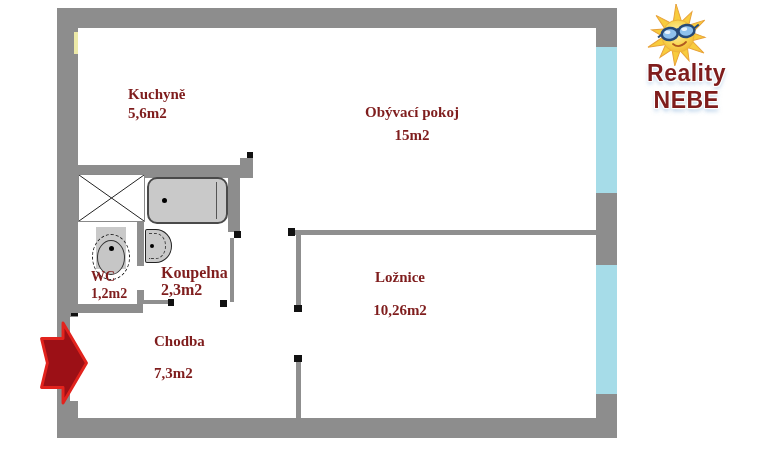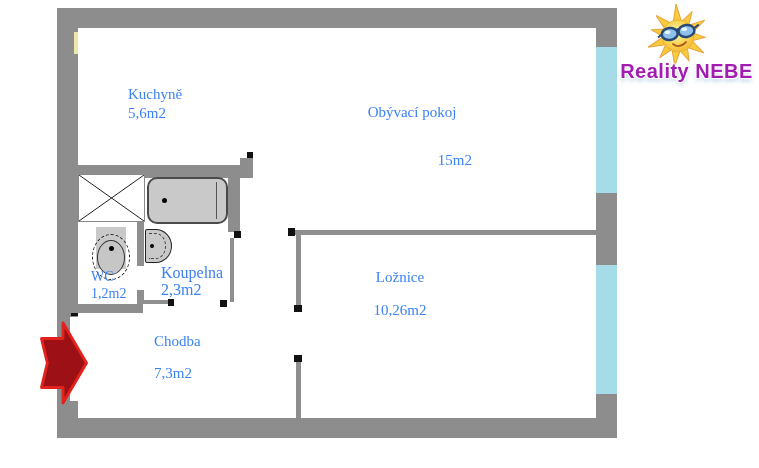--- a/index.html
+++ b/index.html
@@ -2,40 +2,40 @@
 <html><head>
 <meta charset="utf-8">
 <style>
   html,body{margin:0;padding:0;background:#ffffff;}
   #stage{position:relative;width:759px;height:468px;background:#ffffff;overflow:hidden;
          font-family:"Liberation Serif","DejaVu Serif",serif;}
   .wall{position:absolute;background:#8d8d8d;}
   .thinwall{position:absolute;background:#8f8f8f;}
   .window{position:absolute;background:#a6dce8;}
   .jamb{position:absolute;background:#111;}
-  .room-label{position:absolute;color:#3b82f6;font-weight:normal;font-size:15px;line-height:19px;white-space:nowrap;}
+  .room-label{position:absolute;color:#7f1d1d;font-weight:bold;font-size:15px;line-height:19px;white-space:nowrap;}
   .room-label .area{display:block;}
   .center{text-align:center;}
   .fixture{position:absolute;box-sizing:border-box;}
   #xsquare{border:1px solid #8a8a8a;background:#fff;}
   #bathtub{background:#c9c9c9;border:2px solid #4a4a4a;border-radius:10px;}
   #bathtub .tubline{position:absolute;right:9px;top:3px;bottom:3px;width:1.5px;background:#555;}
   .dot{position:absolute;width:5px;height:5px;background:#000;border-radius:50%;}
   #cistern{background:#c9c9c9;}
   #toilet-outer{border:1.5px dashed #222;border-radius:50%;}
   #toilet-inner{background:#c6c6c6;border:1px solid #333;border-radius:50%;}
   #sink{background:#c9c9c9;border:1.5px solid #222;border-radius:2px 60% 60% 2px / 2px 50% 50% 2px;}
   #sink .sink-arc{position:absolute;left:3px;top:3px;right:5px;bottom:3px;border:1px dashed #444;
                   border-left:none;border-radius:0 60% 60% 0 / 0 50% 50% 0;}
   #entry-notch{position:absolute;background:#ffffff;}
   #yellow-strip{position:absolute;background:#ece9a8;}
   #logo{position:absolute;left:612px;top:0;width:147px;height:92px;}
   #brand{position:absolute;left:2px;top:60px;width:145px;text-align:center;
-         font-family:"Liberation Sans","DejaVu Sans",sans-serif;font-weight:bold;font-size:20px;
-         letter-spacing:.5px;color:#a21caf;
+         font-family:"Liberation Sans","DejaVu Sans",sans-serif;font-weight:bold;font-size:23px;
+         letter-spacing:.5px;color:#7f1d1d;
          text-shadow:-1px -1px 1px #fff,1px -1px 1px #fff,-1px 1px 1px #fff,1px 1px 1px #fff,0 3px 4px rgba(110,160,210,.55);}
   svg{display:block;}
 </style>
 </head>
 <body>
 
 <div id="stage">
 
   <div class="wall" style="left:57px;top:8px;width:560px;height:20px;"></div>
   <div class="wall" style="left:57px;top:8px;width:21px;height:430px;"></div>
@@ -101,21 +101,21 @@
     </svg>
   </div>
 
   <div class="room-label" style="left:128px;top:85px;">
     <span>Kuchyně</span>
     <span class="area">5,6m2</span>
   </div>
 
   <div class="room-label center" style="left:352px;top:103px;width:120px;">
     <span>Obývací pokoj</span>
-    <span class="area" style="margin-top:29px;text-align:right;">15m2</span>
+    <span class="area" style="margin-top:4px;">15m2</span>
   </div>
 
   <div class="room-label" style="left:91px;top:268px;font-size:14px;line-height:17px;">
     <span>WC</span>
     <span class="area">1,2m2</span>
   </div>
 
   <div class="room-label" style="left:161px;top:264px;font-size:16px;line-height:17px;">
     <span>Koupelna</span>
     <span class="area">2,3m2</span>

